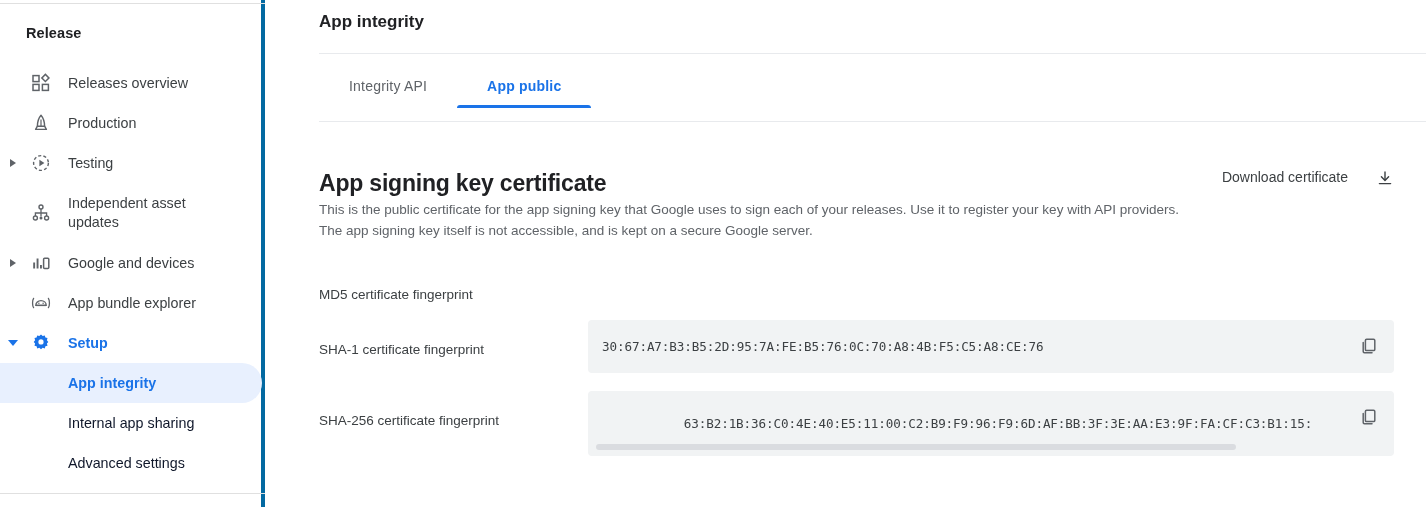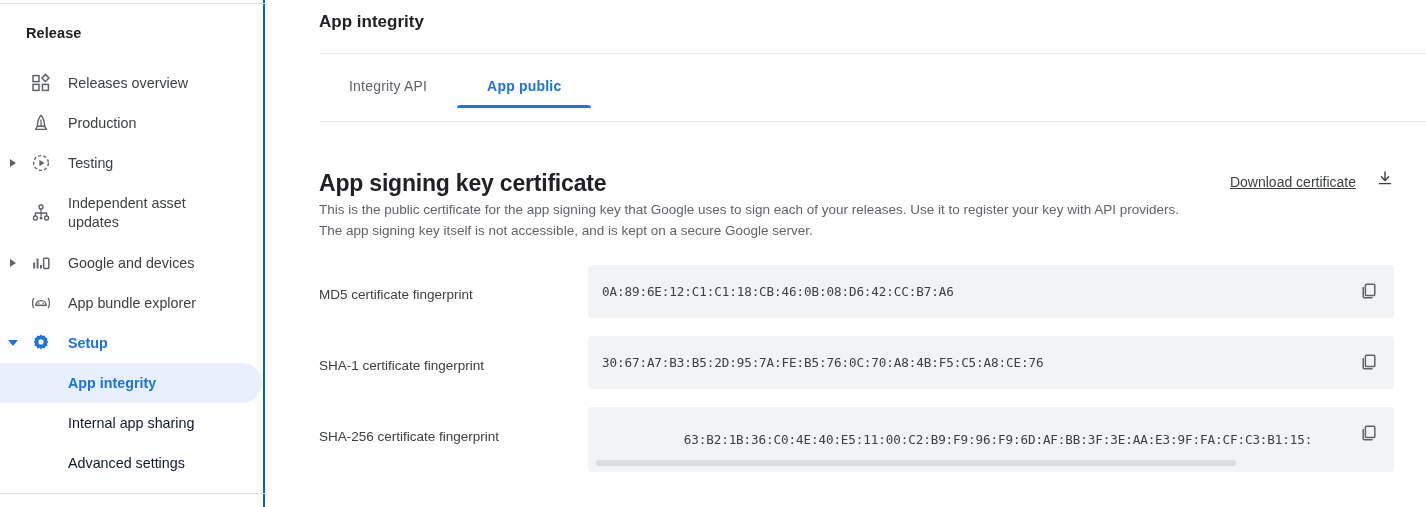--- a/index.html
+++ b/index.html
@@ -21,21 +21,21 @@
     position: relative;
   }
 
   
   .sidebar {
     width: 265px;
     min-width: 265px;
     height: 507px;
     position: relative;
     box-sizing: border-box;
-    border-right: 2px solid #0369a1;
+    border-right: 4px solid #0369a1;
     background: #ffffff;
   }
   .sidebar-top-rule {
     position: absolute;
     left: 0;
     top: 3px;
     width: 265px;
     height: 1px;
     background: #e0e0e0;
   }
@@ -192,25 +192,24 @@
     font-weight: bold;
     color: #202124;
     letter-spacing: -0.2px;
     margin-top: 10px;
   }
   .download-link {
     position: absolute;
     right: 32px;
     top: 169px;
     display: flex;
-    align-items: flex-end;
-    gap: 20px;
+    align-items: flex-start;
+    gap: 28px;
     font-size: 14px;
     color: #3c4043;
-    text-decoration: underline;
   }
   .sec-desc {
     position: absolute;
     left: 54px;
     top: 199px;
     width: 870px;
     font-size: 13.5px;
     line-height: 21px;
     color: #5f6368;
   }
@@ -432,29 +431,20 @@
         </svg>
       </span>
     </div>
 
     <div class="sec-desc">This is the public certificate for the app signing key that Google uses to sign each of your releases. Use it to register your key with API providers. The app signing key itself is not accessible, and is kept on a secure Google server.</div>
 
     <div class="rows">
 
       <div class="row">
         <div class="row-label">MD5 certificate fingerprint</div>
-        <div class="value-box">
-          <div class="value-text">0A:89:6E:12:C1:C1:18:CB:46:0B:08:D6:42:CC:B7:A6</div>
-          <div class="copy-btn">
-            <svg width="20" height="20" viewBox="0 0 20 20" fill="none">
-              <rect x="6.4" y="3.2" width="9.4" height="11.4" rx="1.2" stroke="#5f6368" stroke-width="1.5"></rect>
-              <path d="M13 16.8 L5.4 16.8 C4.7 16.8 4.2 16.3 4.2 15.6 L4.2 6.4" stroke="#5f6368" stroke-width="1.5" stroke-linecap="round"></path>
-            </svg>
-          </div>
-        </div>
       </div>
 
       <div class="row">
         <div class="row-label">SHA-1 certificate fingerprint</div>
         <div class="value-box">
           <div class="value-text">30:67:A7:B3:B5:2D:95:7A:FE:B5:76:0C:70:A8:4B:F5:C5:A8:CE:76</div>
           <div class="copy-btn">
             <svg width="20" height="20" viewBox="0 0 20 20" fill="none">
               <rect x="6.4" y="3.2" width="9.4" height="11.4" rx="1.2" stroke="#5f6368" stroke-width="1.5"></rect>
               <path d="M13 16.8 L5.4 16.8 C4.7 16.8 4.2 16.3 4.2 15.6 L4.2 6.4" stroke="#5f6368" stroke-width="1.5" stroke-linecap="round"></path>

